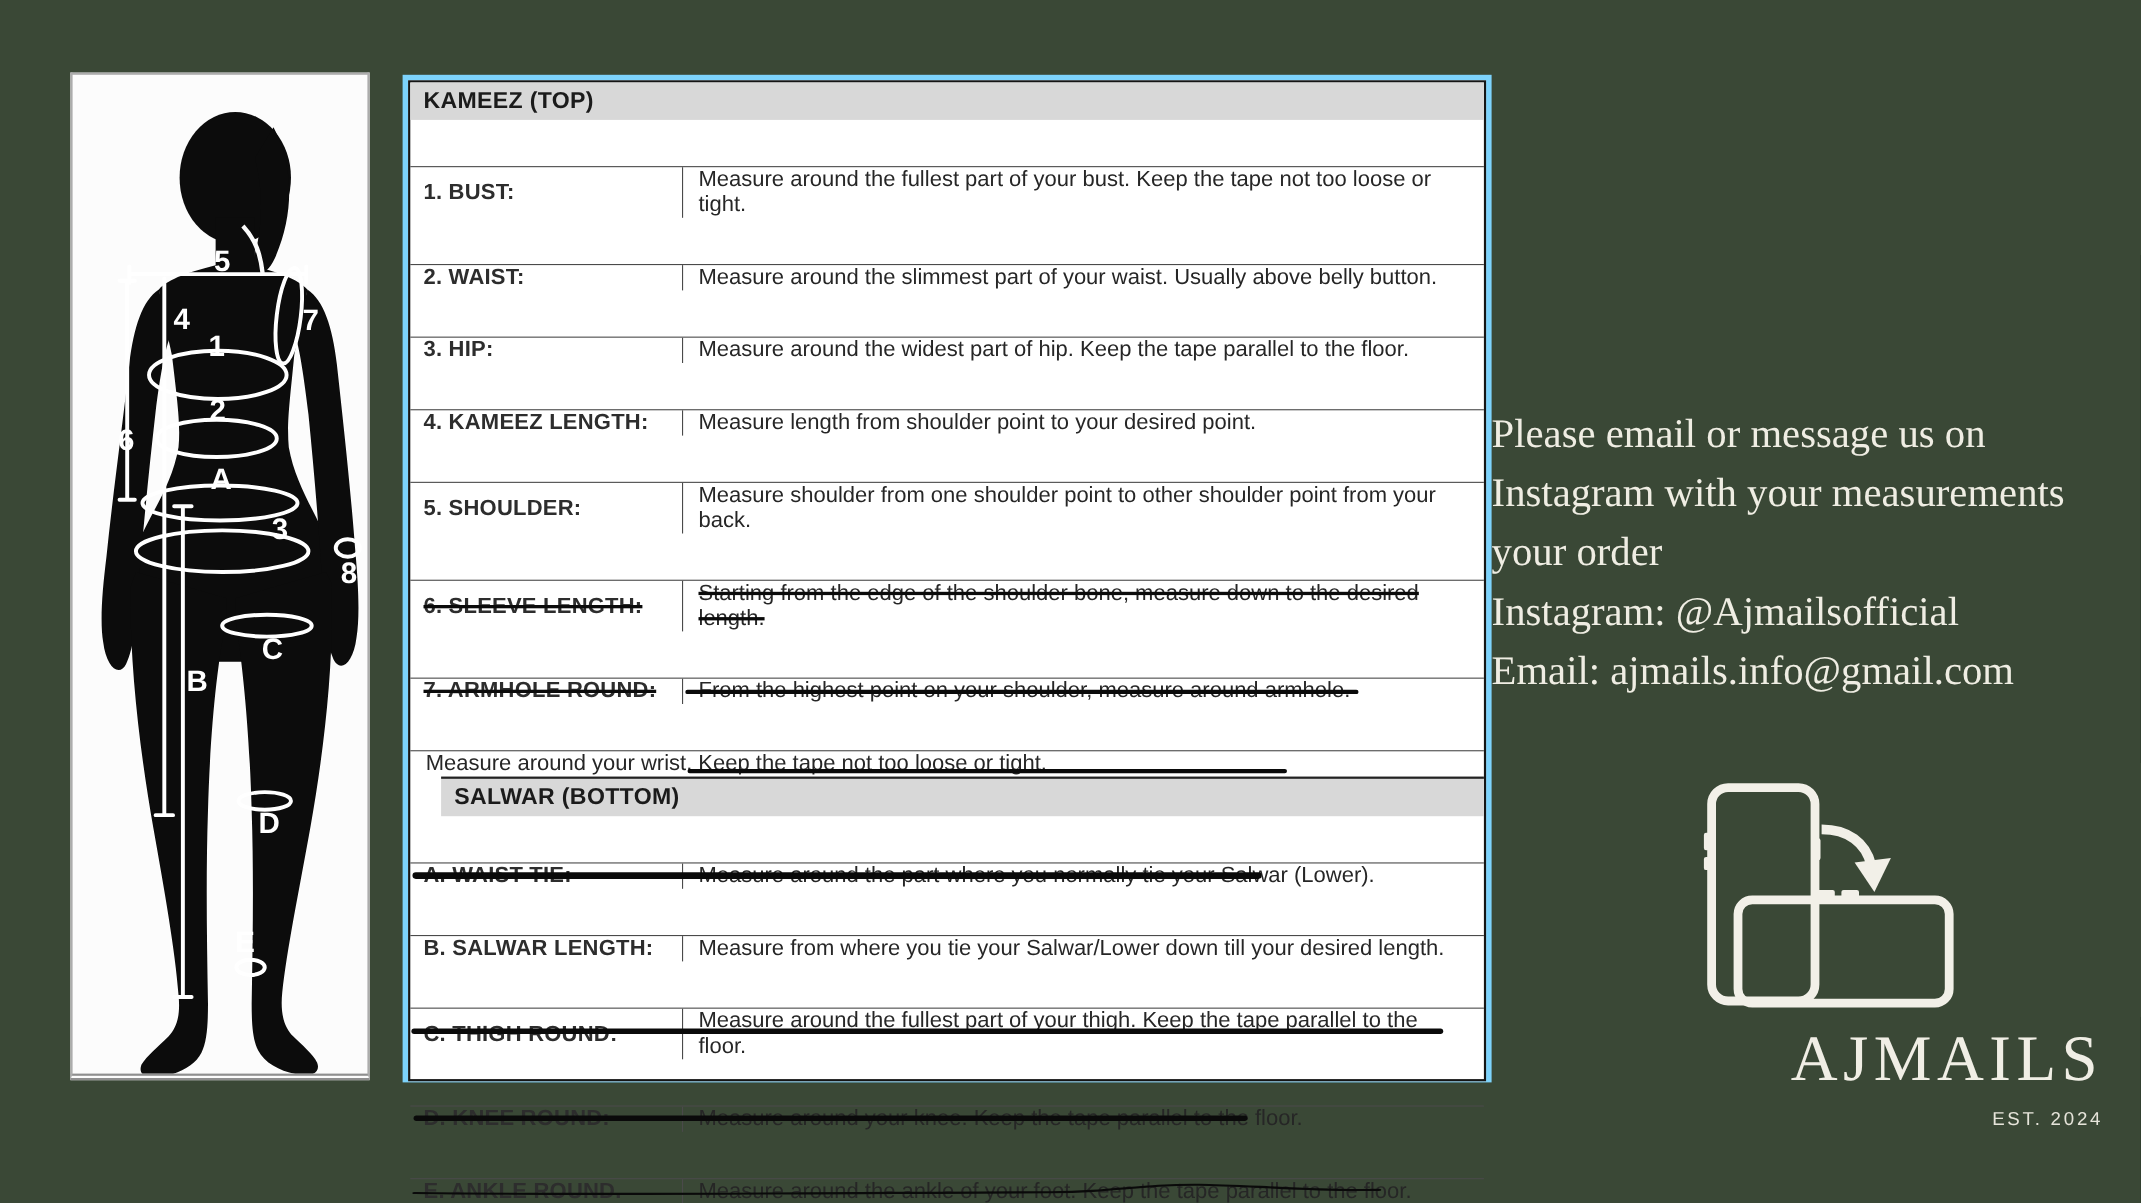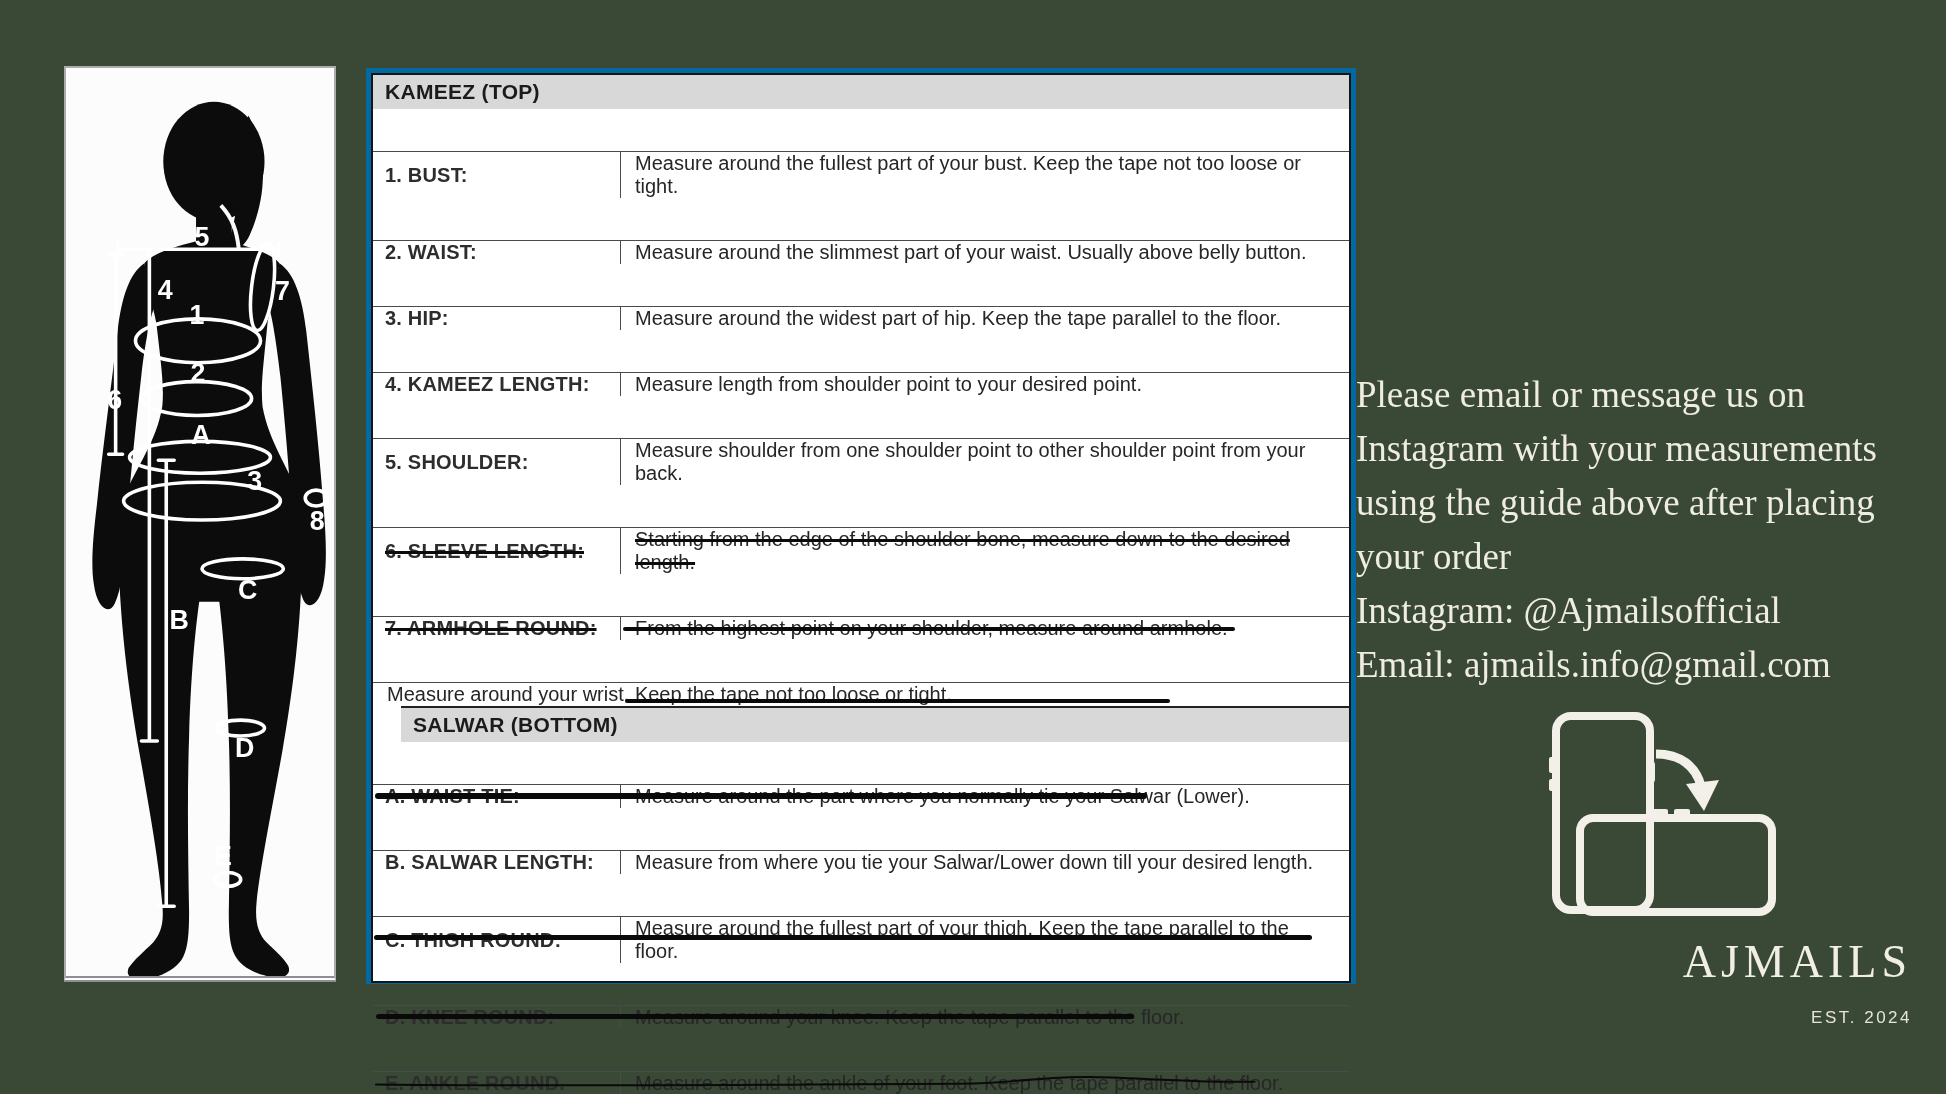--- a/index.html
+++ b/index.html
@@ -6,21 +6,21 @@
   #stage{position:relative;width:1946px;height:1094px;background:#3A4836;overflow:hidden;
          font-family:"Liberation Sans",sans-serif;}
 
   
   .figure-panel{position:absolute;left:64px;top:66px;width:272px;height:916px;background:#FCFCFC;
     border:2px solid #ACACAC;border-bottom:6px double #8F8F8F;box-sizing:border-box;}
   .figure-panel svg{width:100%;height:100%;display:block;}
   .marker-label{font-family:"Liberation Sans",sans-serif;font-weight:700;font-size:27px;fill:#FFFFFF;}
 
   
-  .table-wrap{position:absolute;left:366px;top:68px;width:990px;height:916px;background:#0369a1;
+  .table-wrap{position:absolute;left:366px;top:68px;width:990px;height:916px;background:#7dd3fc;
     padding:5px;box-sizing:border-box;}
   .mtable{height:100%;border:2.5px solid #151515;display:flex;flex-direction:column;background:#fff;}
   .sec-header{flex:0 0 34px;background:#D8D8D8;display:flex;align-items:center;padding-left:12px;
     font-weight:700;font-size:21px;color:#1B1B1B;letter-spacing:0.3px;}
   .sec-header.bordered{border-top:2px solid #222;margin-left:28px;}
   .mrow{flex:1 1 0;display:flex;position:relative;border-top:1.6px solid #4A4A4A;margin-top:42px;}
   .cell-label{flex:0 0 248px;border-right:1.6px solid #4A4A4A;display:flex;align-items:center;
     padding-left:12px;font-weight:700;font-size:20px;color:#2D2D2D;box-sizing:border-box;letter-spacing:0.2px;}
   .cell-desc{flex:1 1 auto;display:flex;align-items:flex-start;padding-left:14px;padding-right:15px;
     font-size:20px;font-weight:500;color:#262626;}
@@ -33,21 +33,21 @@
   .sk.thickC{left:1px;width:938px;top:calc(46% - 3px);height:5px;}
   .sk.thickD{left:3px;width:758px;top:calc(47% - 3px);height:5px;}
   .wavyE{position:absolute;left:2px;top:0;width:900px;height:100%;z-index:3;}
 
   
   .contact{position:absolute;left:1356px;top:368px;width:590px;text-align:left;
     font-family:"Liberation Serif",serif;font-size:37px;line-height:54px;color:#EFEDE3;}
   .brand-icon{position:absolute;left:1548px;top:710px;width:230px;height:208px;}
   .brand{position:absolute;right:34px;top:930px;text-align:right;color:#F0EEE5;
     font-family:"Liberation Serif",serif;}
-  .brand-name{font-size:46px;line-height:64px;letter-spacing:5px;font-weight:400;font-family:Liberation Serif, serif;}
+  .brand-name{font-size:59px;line-height:64px;letter-spacing:5px;font-weight:400;font-family:Liberation Serif, serif;}
   .brand-est{font-size:17px;letter-spacing:2.5px;margin-top:14px;color:#E6E4DA;
     font-family:"Liberation Sans",sans-serif;}
 </style>
 </head>
 <body>
 
 <div id="stage">
 
   <div class="figure-panel">
     <svg viewBox="0 0 270 912" preserveAspectRatio="none">
@@ -225,21 +225,20 @@
           <svg class="wavyE" viewBox="0 0 900 64" preserveAspectRatio="none">
             <path d="M 2,35 C 160,40 380,35 580,33 C 640,32 660,13 715,14 C 755,15 820,30 878,27" stroke="#0A0A0A" stroke-width="5.5" fill="none" stroke-linecap="round"></path>
           </svg>
         </div>
       </div>
   </div>
 
   <div class="contact" id="contact">
       <div>Please email or message us on</div>
       <div>Instagram with your measurements</div>
-      <div>using the guide above after placing</div>
       <div>your order</div>
       <div>Instagram: @Ajmailsofficial</div>
       <div>Email: ajmails.info@gmail.com</div>
     </div>
 
   <div class="brand-icon">
     <svg viewBox="0 0 230 208">
       <g fill="none" stroke="#F2F0E8" stroke-width="8" stroke-linejoin="round">
         <rect x="8" y="6" width="94" height="194" rx="15"></rect>
         <rect x="32" y="108" width="192" height="94" rx="13"></rect>

